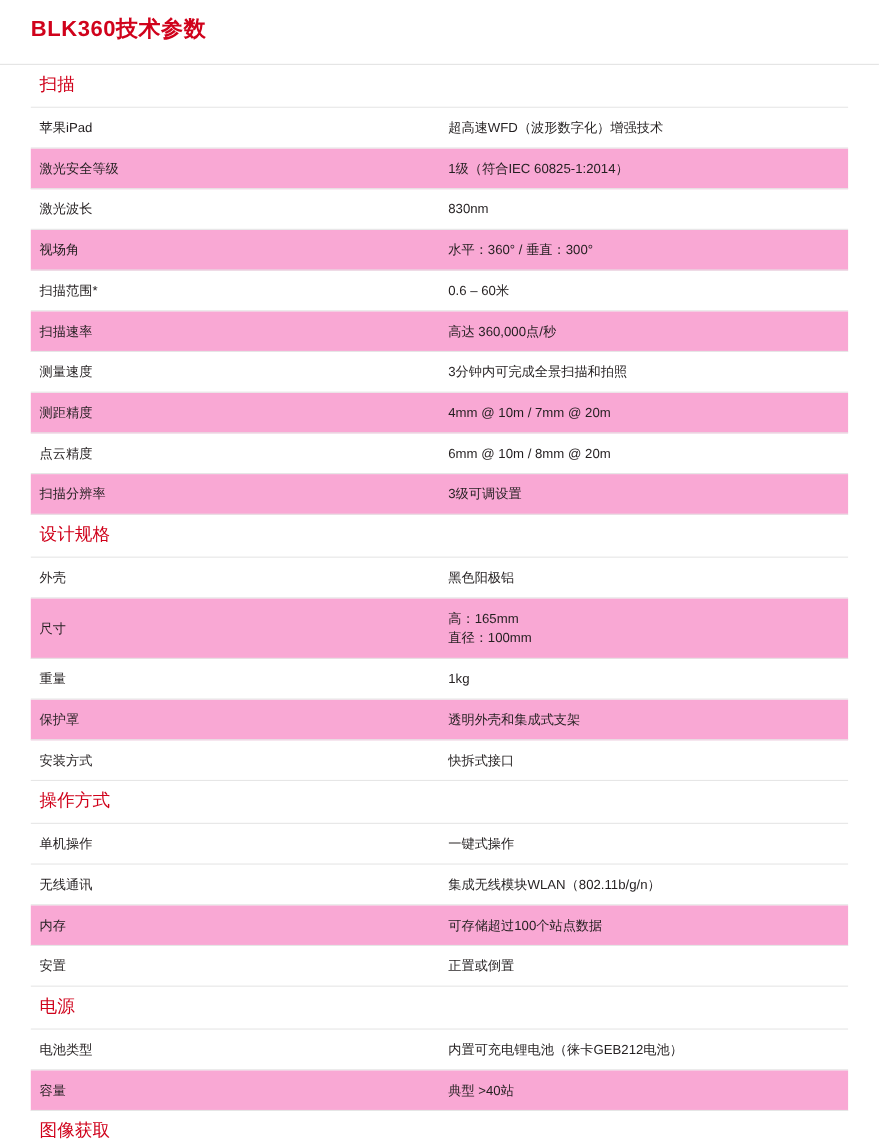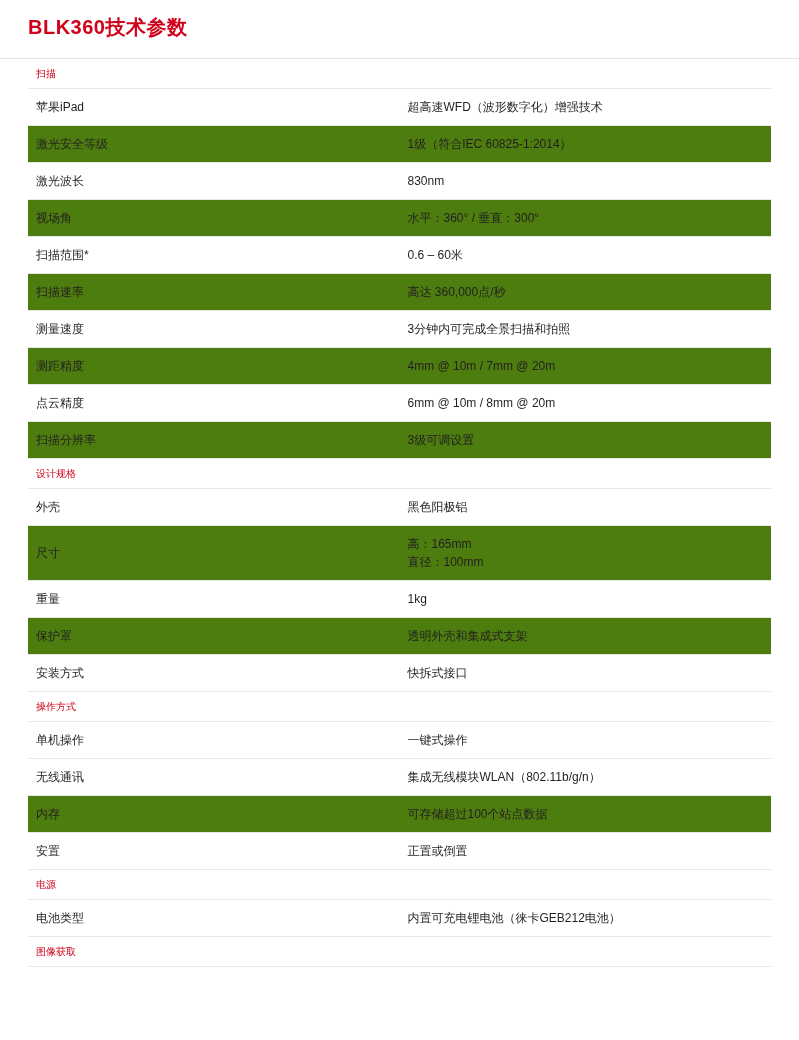--- a/index.html
+++ b/index.html
@@ -50,25 +50,25 @@
     line-height: 1.5;
   }
   td.label {
     width: 375px;
   }
   td.value {
     width: 368px;
   }
   tr.section td {
     color: #d0021b;
-    font-size: 10px;
+    font-size: 16px;
     padding: 7px 0 7px 8px;
   }
   tr.alt {
-    background: #4d7c0f;
+    background: #f9a8d4;
     margin-top: 14px;
   }
   .value .line {
     display: block;
   }
 </style>
 </head>
 <body>
 
 <div class="page">
@@ -204,19 +204,25 @@
         </tr>
         <tr class="section">
           <td class="label" colspan="2">电源</td>
         </tr>
         <tr>
           <td class="label">电池类型</td>
           <td class="value">
             <span class="line">内置可充电锂电池（徕卡GEB212电池）</span>
           </td>
         </tr>
+        <tr class="alt">
+          <td class="label">容量</td>
+          <td class="value">
+            <span class="line">典型 &gt;40站</span>
+          </td>
+        </tr>
         <tr class="section">
           <td class="label" colspan="2">图像获取</td>
         </tr>
       </tbody>
   </table>
 
 </div>
 
 </body></html>

